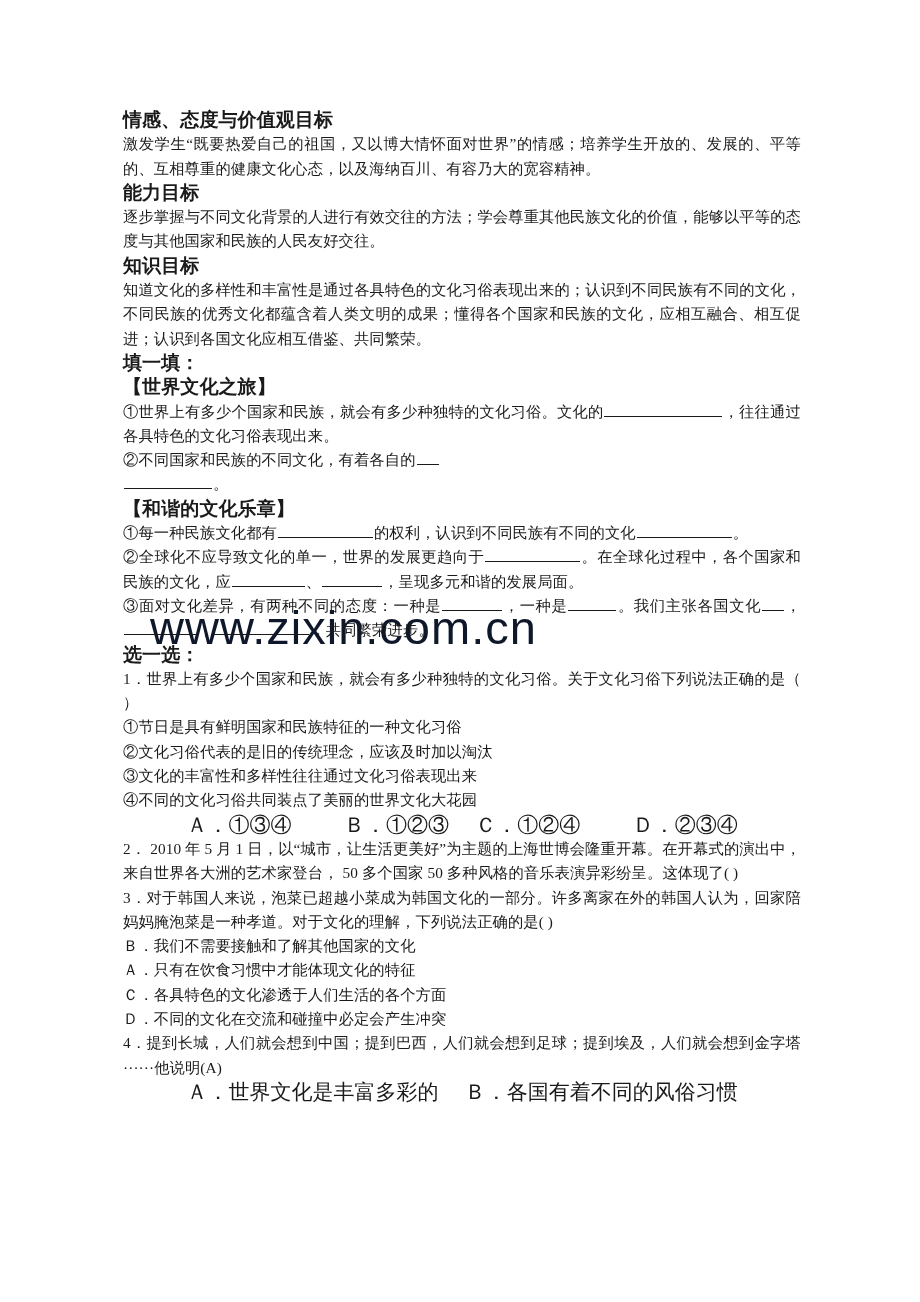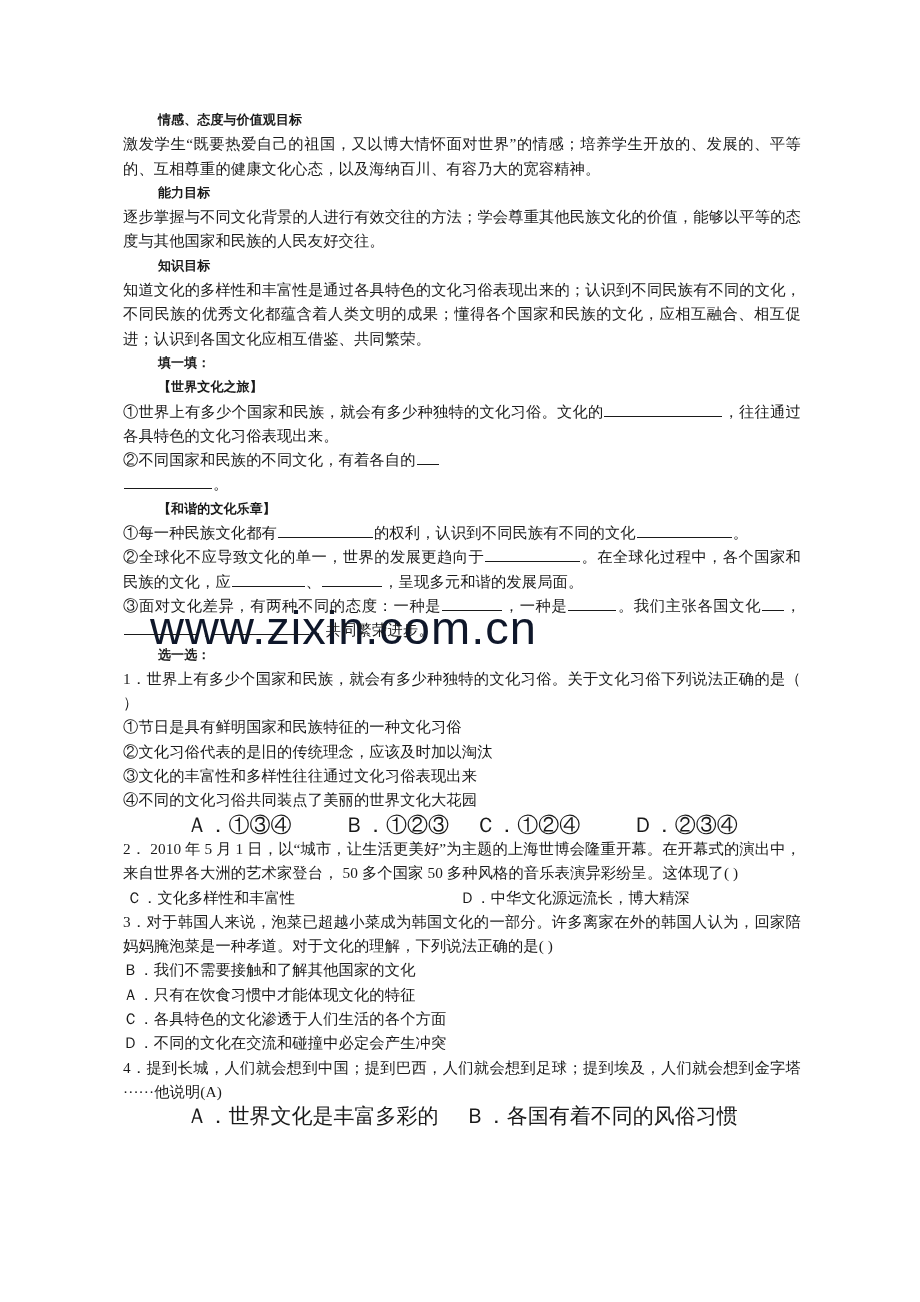--- a/index.html
+++ b/index.html
@@ -43,26 +43,25 @@
   #content {
     position: absolute;
     left: 123px;
     top: 108px;
     width: 678px;
     z-index: 2;
   }
 
   
   .line {
-    font-size: 13px;
+    font-size: 19px;
     line-height: 24.3px;
     white-space: pre-wrap;
     letter-spacing: 0.1px;
     word-break: break-all;
-    margin-left: 35px;
   }
   .bold {
     font-weight: bold;
   }
   .para {
     font-size: 15.3px;
     line-height: 24.3px;
     text-align: justify;
     text-justify: inter-ideograph;
     letter-spacing: 0.1px;
@@ -135,21 +134,20 @@
     <div class="line bold">选一选：</div>
 
     <div class="para"><span>1．</span><span>世界上有多少个国家和民族，就会有多少种独特的文化习俗。关于文化习俗下列说法正确的是（   ）</span></div>
     <div class="para">①节日是具有鲜明国家和民族特征的一种文化习俗</div>
     <div class="para">②文化习俗代表的是旧的传统理念，应该及时加以淘汰</div>
     <div class="para">③文化的丰富性和多样性往往通过文化习俗表现出来</div>
     <div class="para">④不同的文化习俗共同装点了美丽的世界文化大花园</div>
     <div class="opt-row">Ａ．①③④          Ｂ．①②③     Ｃ．①②④          Ｄ．②③④</div>
 
     <div class="para"><span>2．</span><span>  2010 年 5 月 1 日，以“城市，让生活更美好”为主题的上海世博会隆重开幕。在开幕式的演出中，来自世界各大洲的艺术家登台， 50 多个国家 50 多种风格的音乐表演异彩纷呈。这体现了( )</span></div>
-    <div class="choice-two"><span> Ｃ．文化多样性和丰富性</span><span style="display:inline-block;width:165px;"></span><span>Ｄ．中华文化源远流长，博大精深</span></div>
 
     <div class="para"><span>3．</span><span>对于韩国人来说，泡菜已超越小菜成为韩国文化的一部分。许多离家在外的韩国人认为，回家陪妈妈腌泡菜是一种孝道。对于文化的理解，下列说法正确的是(   )</span></div>
     <div class="para">Ｂ．我们不需要接触和了解其他国家的文化</div>
     <div class="para">Ａ．只有在饮食习惯中才能体现文化的特征</div>
     <div class="para">Ｃ．各具特色的文化渗透于人们生活的各个方面</div>
     <div class="para">Ｄ．不同的文化在交流和碰撞中必定会产生冲突</div>
 
     <div class="para"><span>4．</span><span>提到长城，人们就会想到中国；提到巴西，人们就会想到足球；提到埃及，人们就会想到金字塔······他说明(A)</span></div>
     <div class="opt-row">Ａ．世界文化是丰富多彩的     Ｂ．各国有着不同的风俗习惯</div>
 

